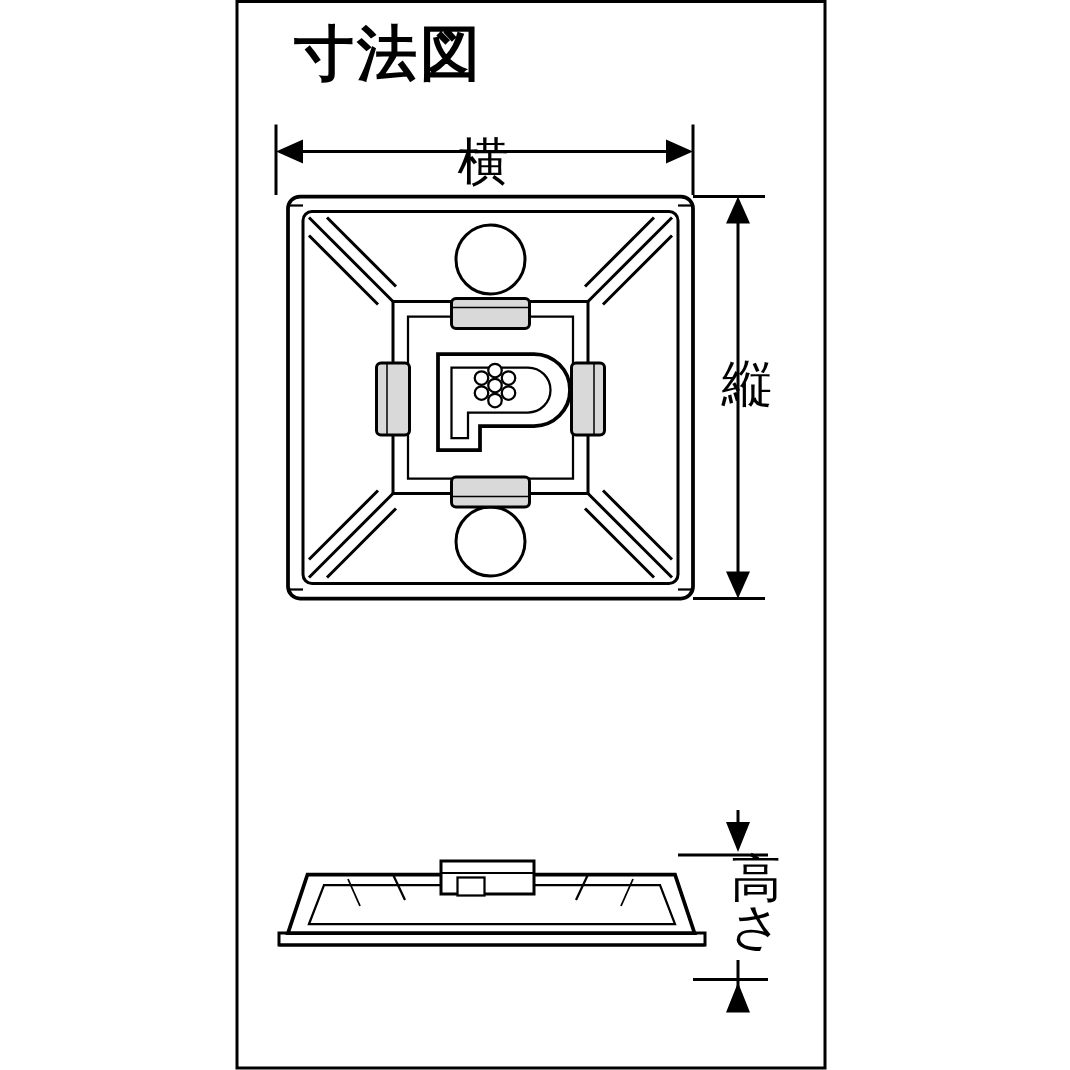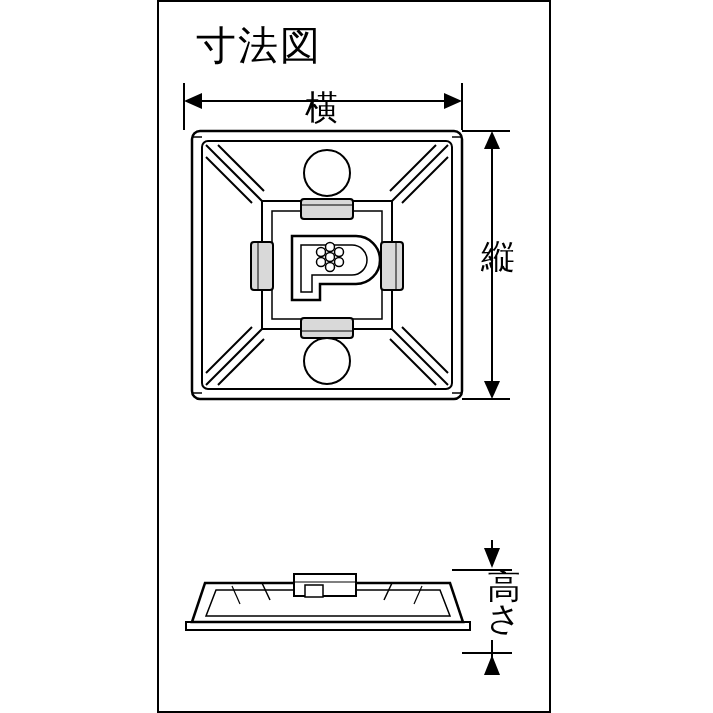--- a/index.html
+++ b/index.html
@@ -1,19 +1,19 @@
 <!DOCTYPE html>
 <html><head>
 <meta charset="utf-8">
 <style>
   html,body{margin:0;padding:0;background:#ffffff;}
   body{width:713px;height:713px;overflow:hidden;font-family:"Liberation Sans",sans-serif;}
   #page{position:relative;width:713px;height:713px;background:#ffffff;}
   #frame{position:absolute;left:157px;top:0px;width:394px;height:713px;border:2px solid #000;box-sizing:border-box;background:#fff;}
-  #title{position:absolute;left:196px;top:18px;font-size:40px;color:#000;letter-spacing:2px;font-family:"DejaVu Sans",sans-serif;font-weight:400;}
+  #title{position:absolute;left:196px;top:8px;font-size:40px;color:#000;letter-spacing:2px;font-family:"DejaVu Sans",sans-serif;font-weight:700;}
   .dimlabel{position:absolute;font-size:34px;color:#000;font-family:"DejaVu Sans",sans-serif;}
   #label-yoko{left:305px;top:85px;}
   #label-tate{left:478px;top:240px;width:40px;line-height:0.95;text-align:center;}
   #label-takasa{left:482px;top:570px;width:44px;line-height:0.95;text-align:center;}
   svg{position:absolute;left:0;top:0;}
 </style>
 </head>
 <body>
 
 <div id="page">

